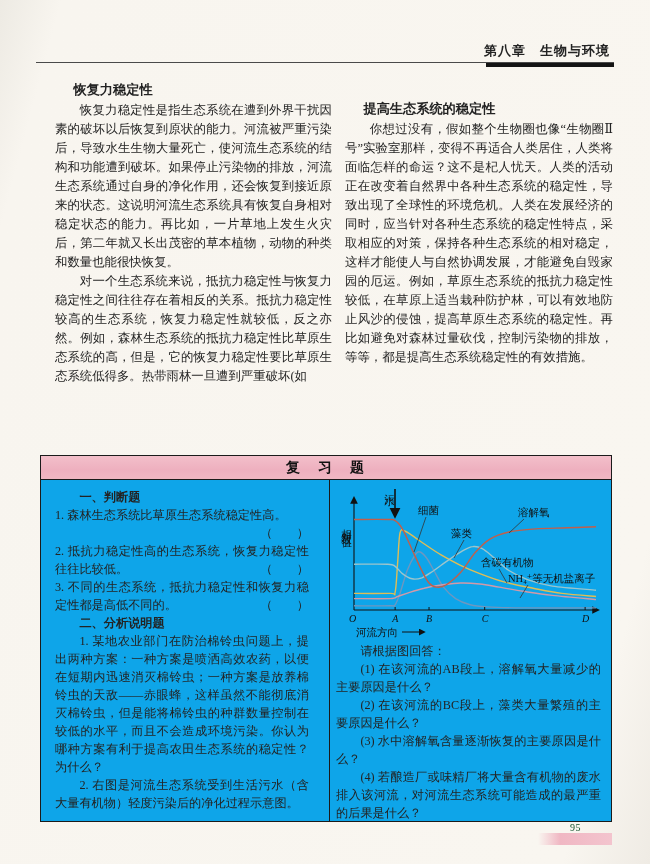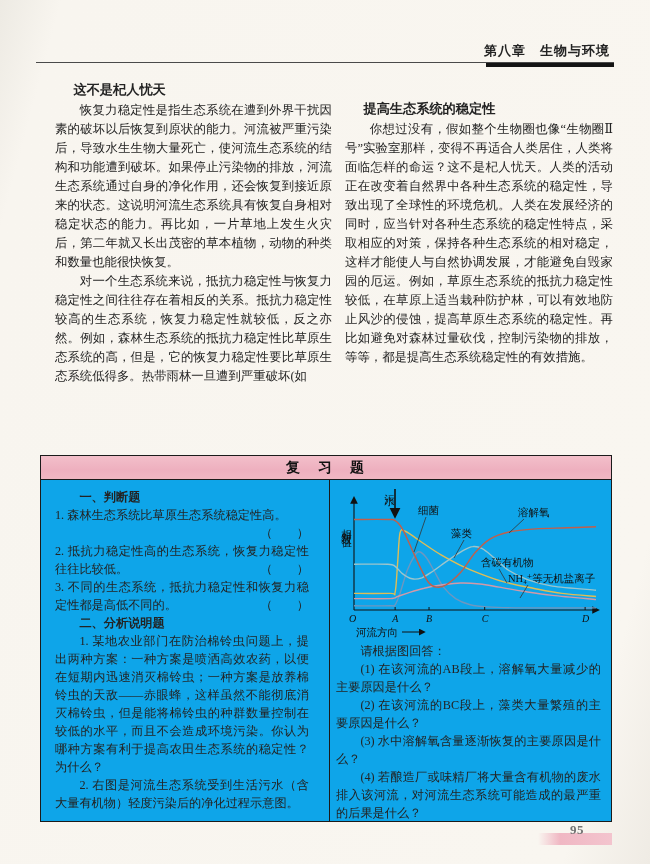--- a/index.html
+++ b/index.html
@@ -42,31 +42,31 @@
   .vtext{position:absolute;writing-mode:vertical-rl;text-orientation:upright;font-size:10.5px;letter-spacing:1px;color:#111;}
   .vt-sewage{left:42px;top:0;}
   .vt-ylabel{left:-1px;top:34px;letter-spacing:3px;}
   .chart-svg text{font-family:"Liberation Serif","DejaVu Serif",serif;fill:#111;}
   .lab{font-size:10.5px;}
   .tick-lab{font-size:10px;font-style:italic;}
   .ptr{stroke:#333;stroke-width:0.8;}
   
   .pagebar{top:833px;left:538px;width:74px;height:12px;
     background:linear-gradient(90deg,rgba(240,183,195,0) 0%,#f0b7c3 30%,#f3c4ce 100%);}
-  .pagenum{top:822px;left:570px;font-size:13px;letter-spacing:0.5px;color:#737373;font-weight:bold;}
+  .pagenum{top:822px;left:570px;font-size:10px;letter-spacing:0.5px;color:#14532d;}
 </style>
 </head>
 <body>
 
 <div class="abs chapter">第八章　生物与环境</div>
 <div class="abs rule"></div>
 <div class="abs rule-bar"></div>
 
 <div class="abs col col-left">
-  <div class="sec-head">这不是杞人忧天</div>
+  <div class="sec-head">恢复力稳定性</div>
   <p>恢复力稳定性是指生态系统在遭到外界干扰因素的破坏以后恢复到原状的能力。河流被严重污染后，导致水生生物大量死亡，使河流生态系统的结构和功能遭到破坏。如果停止污染物的排放，河流生态系统通过自身的净化作用，还会恢复到接近原来的状态。这说明河流生态系统具有恢复自身相对稳定状态的能力。再比如，一片草地上发生火灾后，第二年就又长出茂密的草本植物，动物的种类和数量也能很快恢复。</p>
   <p>对一个生态系统来说，抵抗力稳定性与恢复力稳定性之间往往存在着相反的关系。抵抗力稳定性较高的生态系统，恢复力稳定性就较低，反之亦然。例如，森林生态系统的抵抗力稳定性比草原生态系统的高，但是，它的恢复力稳定性要比草原生态系统低得多。热带雨林一旦遭到严重破坏(如</p>
 </div>
 
 <div class="abs col col-right">
   <div class="gap"></div>
   <div class="sec-head">提高生态系统的稳定性</div>
   <p>你想过没有，假如整个生物圈也像“生物圈Ⅱ号”实验室那样，变得不再适合人类居住，人类将面临怎样的命运？这不是杞人忧天。人类的活动正在改变着自然界中各种生态系统的稳定性，导致出现了全球性的环境危机。人类在发展经济的同时，应当针对各种生态系统的稳定性特点，采取相应的对策，保持各种生态系统的相对稳定，这样才能使人与自然协调发展，才能避免自毁家园的厄运。例如，草原生态系统的抵抗力稳定性较低，在草原上适当栽种防护林，可以有效地防止风沙的侵蚀，提高草原生态系统的稳定性。再比如避免对森林过量砍伐，控制污染物的排放，等等，都是提高生态系统稳定性的有效措施。</p>
 </div>
 

